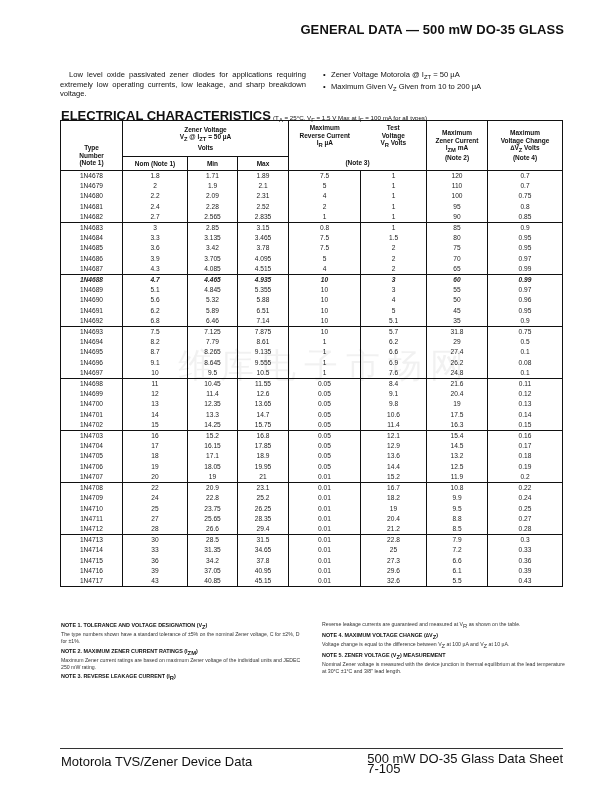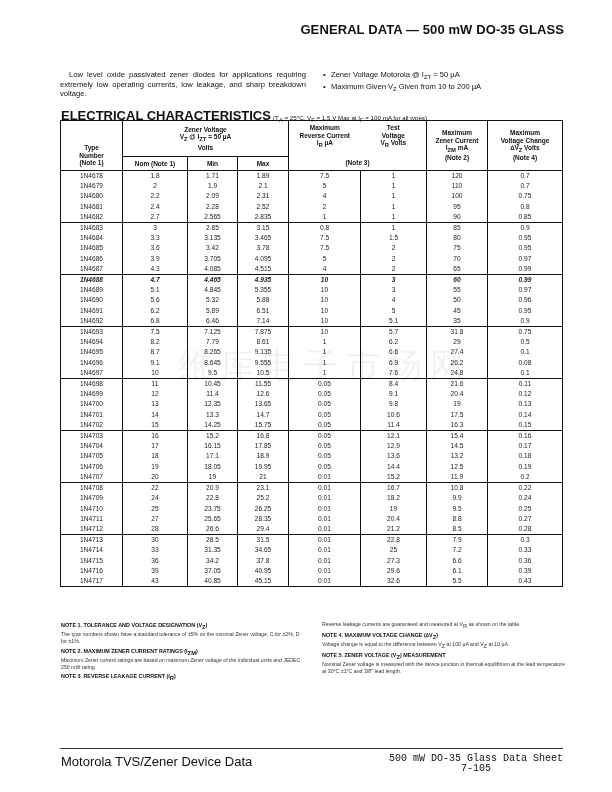--- a/index.html
+++ b/index.html
@@ -31,21 +31,21 @@
   table.spec { border:1.6px solid #111; }
   .wm { position:absolute; left:178px; top:343px; font-size:34px; color:rgba(0,0,0,0.055);
         letter-spacing:8px; font-family:"DejaVu Sans", sans-serif; white-space:nowrap; }
   .notes { position:absolute; top:621px; font-size:5.2px; line-height:7.4px; color:#333; }
   .notes.left { left:61px; width:245px; }
   .notes.right { left:322px; width:245px; }
   .notes .nh { font-weight:bold; color:#111; font-size:5.4px; margin-top:1px; }
   .notes p { margin:0 0 2px 0; }
   .rule { position:absolute; left:60px; width:503px; top:748px; border-top:1px solid #333; }
   .footl { position:absolute; left:61px; top:754px; font-size:13px; }
-  .footr { position:absolute; right:49px; top:754px; font-size:10px; text-align:center; line-height:10px;font-family:Liberation Mono, monospace; }
+  .footr { position:absolute; right:49px; top:754px; font-size:13px; text-align:left; line-height:10px; }
 </style>
 </head>
 <body>
 
 <div class="title">GENERAL DATA — 500 mW DO-35 GLASS</div>
 
 <div class="intro"><span class="indent"></span><span>Low level oxide passivated zener diodes for applications requiring extremely low operating currents, low leakage, and sharp breakdown voltage.</span></div>
 
 <div class="bullets">
   <div><span>Zener Voltage Motorola @ I</span><span class="sub">ZT</span><span> = 50 µA</span></div>

